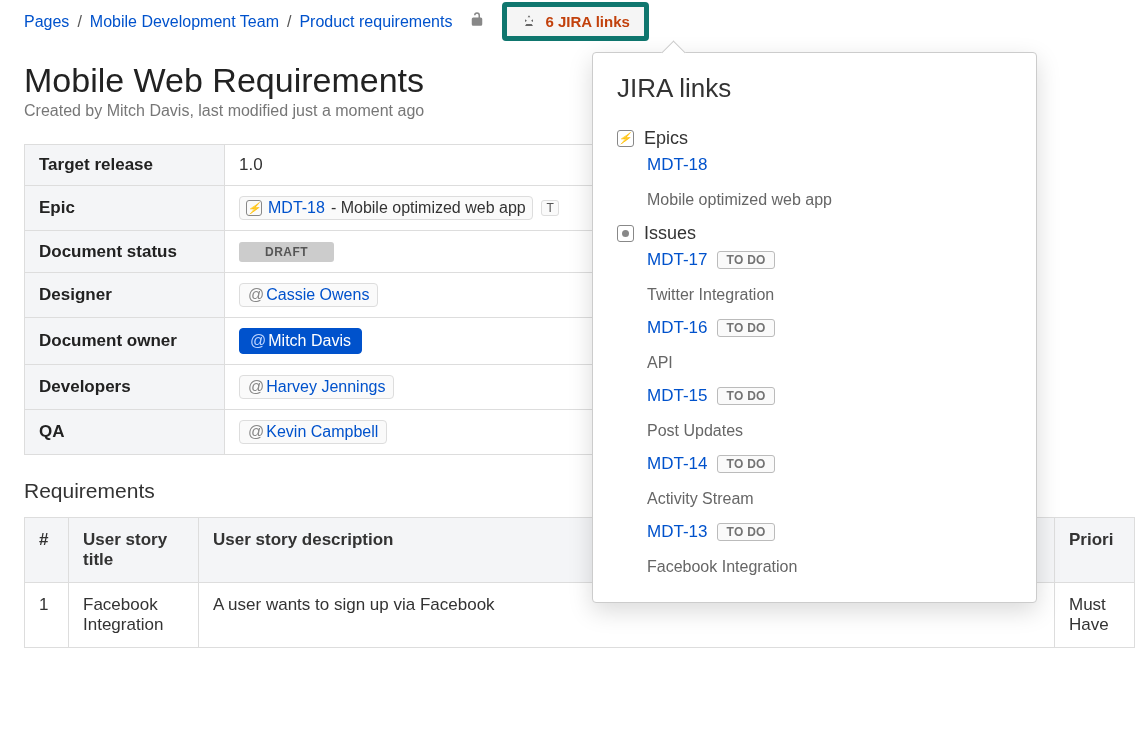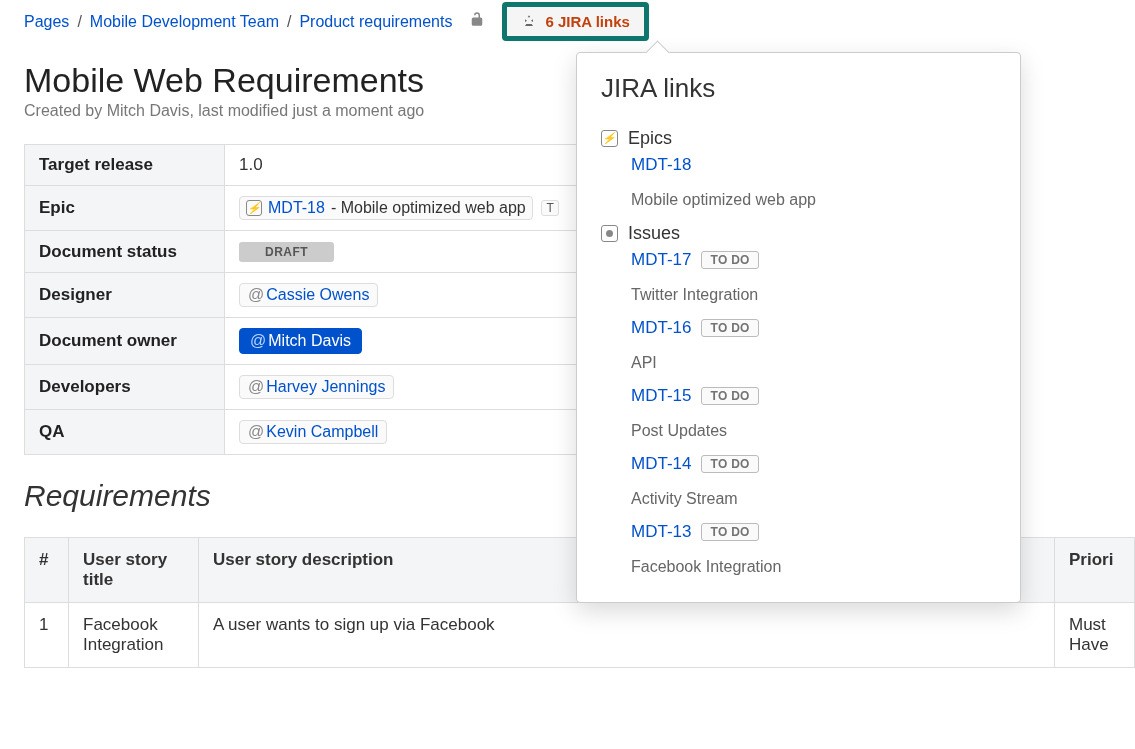--- a/index.html
+++ b/index.html
@@ -113,21 +113,21 @@
     padding: 3px 10px;
     display: inline-flex;
     gap: 2px;
     font-size: 16px;
   }
   .mention-solid .at { color: #bcd4ff; }
   .epic-val { display: inline-flex; align-items: center; gap: 6px; border: 1px solid #ddd; border-radius: 4px; padding: 2px 6px; background: #fafafa; font-size: 16px; }
   .epic-ico { width: 16px; height: 16px; border: 1px solid #888; border-radius: 3px; display: inline-flex; align-items: center; justify-content: center; font-size: 11px; font-weight: 700; font-style: italic; color: #555; }
   .tiny-t { border:1px solid #ddd; border-radius:3px; padding:0 4px; font-size:12px; color:#555; background:#fafafa; margin-left:4px;}
 
-  h2.section-h { font-size: 30px; font-weight: 500; margin: 24px 0 24px; font-style: italic; }
+  h2.section-h { font-size: 21px; font-weight: 500; margin: 24px 0 14px; }
 
   
   table.req {
     width: 100%;
     border-collapse: collapse;
     border: 1px solid #ddd;
   }
   table.req th, table.req td {
     border: 1px solid #ddd;
     padding: 12px 14px;
@@ -137,21 +137,21 @@
   }
   table.req th { background: #f4f5f7; font-weight: 600; }
   table.req th.num { width: 44px; }
   table.req th.title { width: 130px; }
   table.req th.prio { width: 80px; }
 
   
   .popover {
     position: absolute;
     top: 52px;
-    left: 576px;
+    left: 592px;
     width: 445px;
     background: #fff;
     border: 1px solid #ccc;
     border-radius: 4px;
     box-shadow: 0 8px 24px rgba(0,0,0,0.15);
     padding: 0;
   }
   .popover::before {
     content: "";
     position: absolute;

